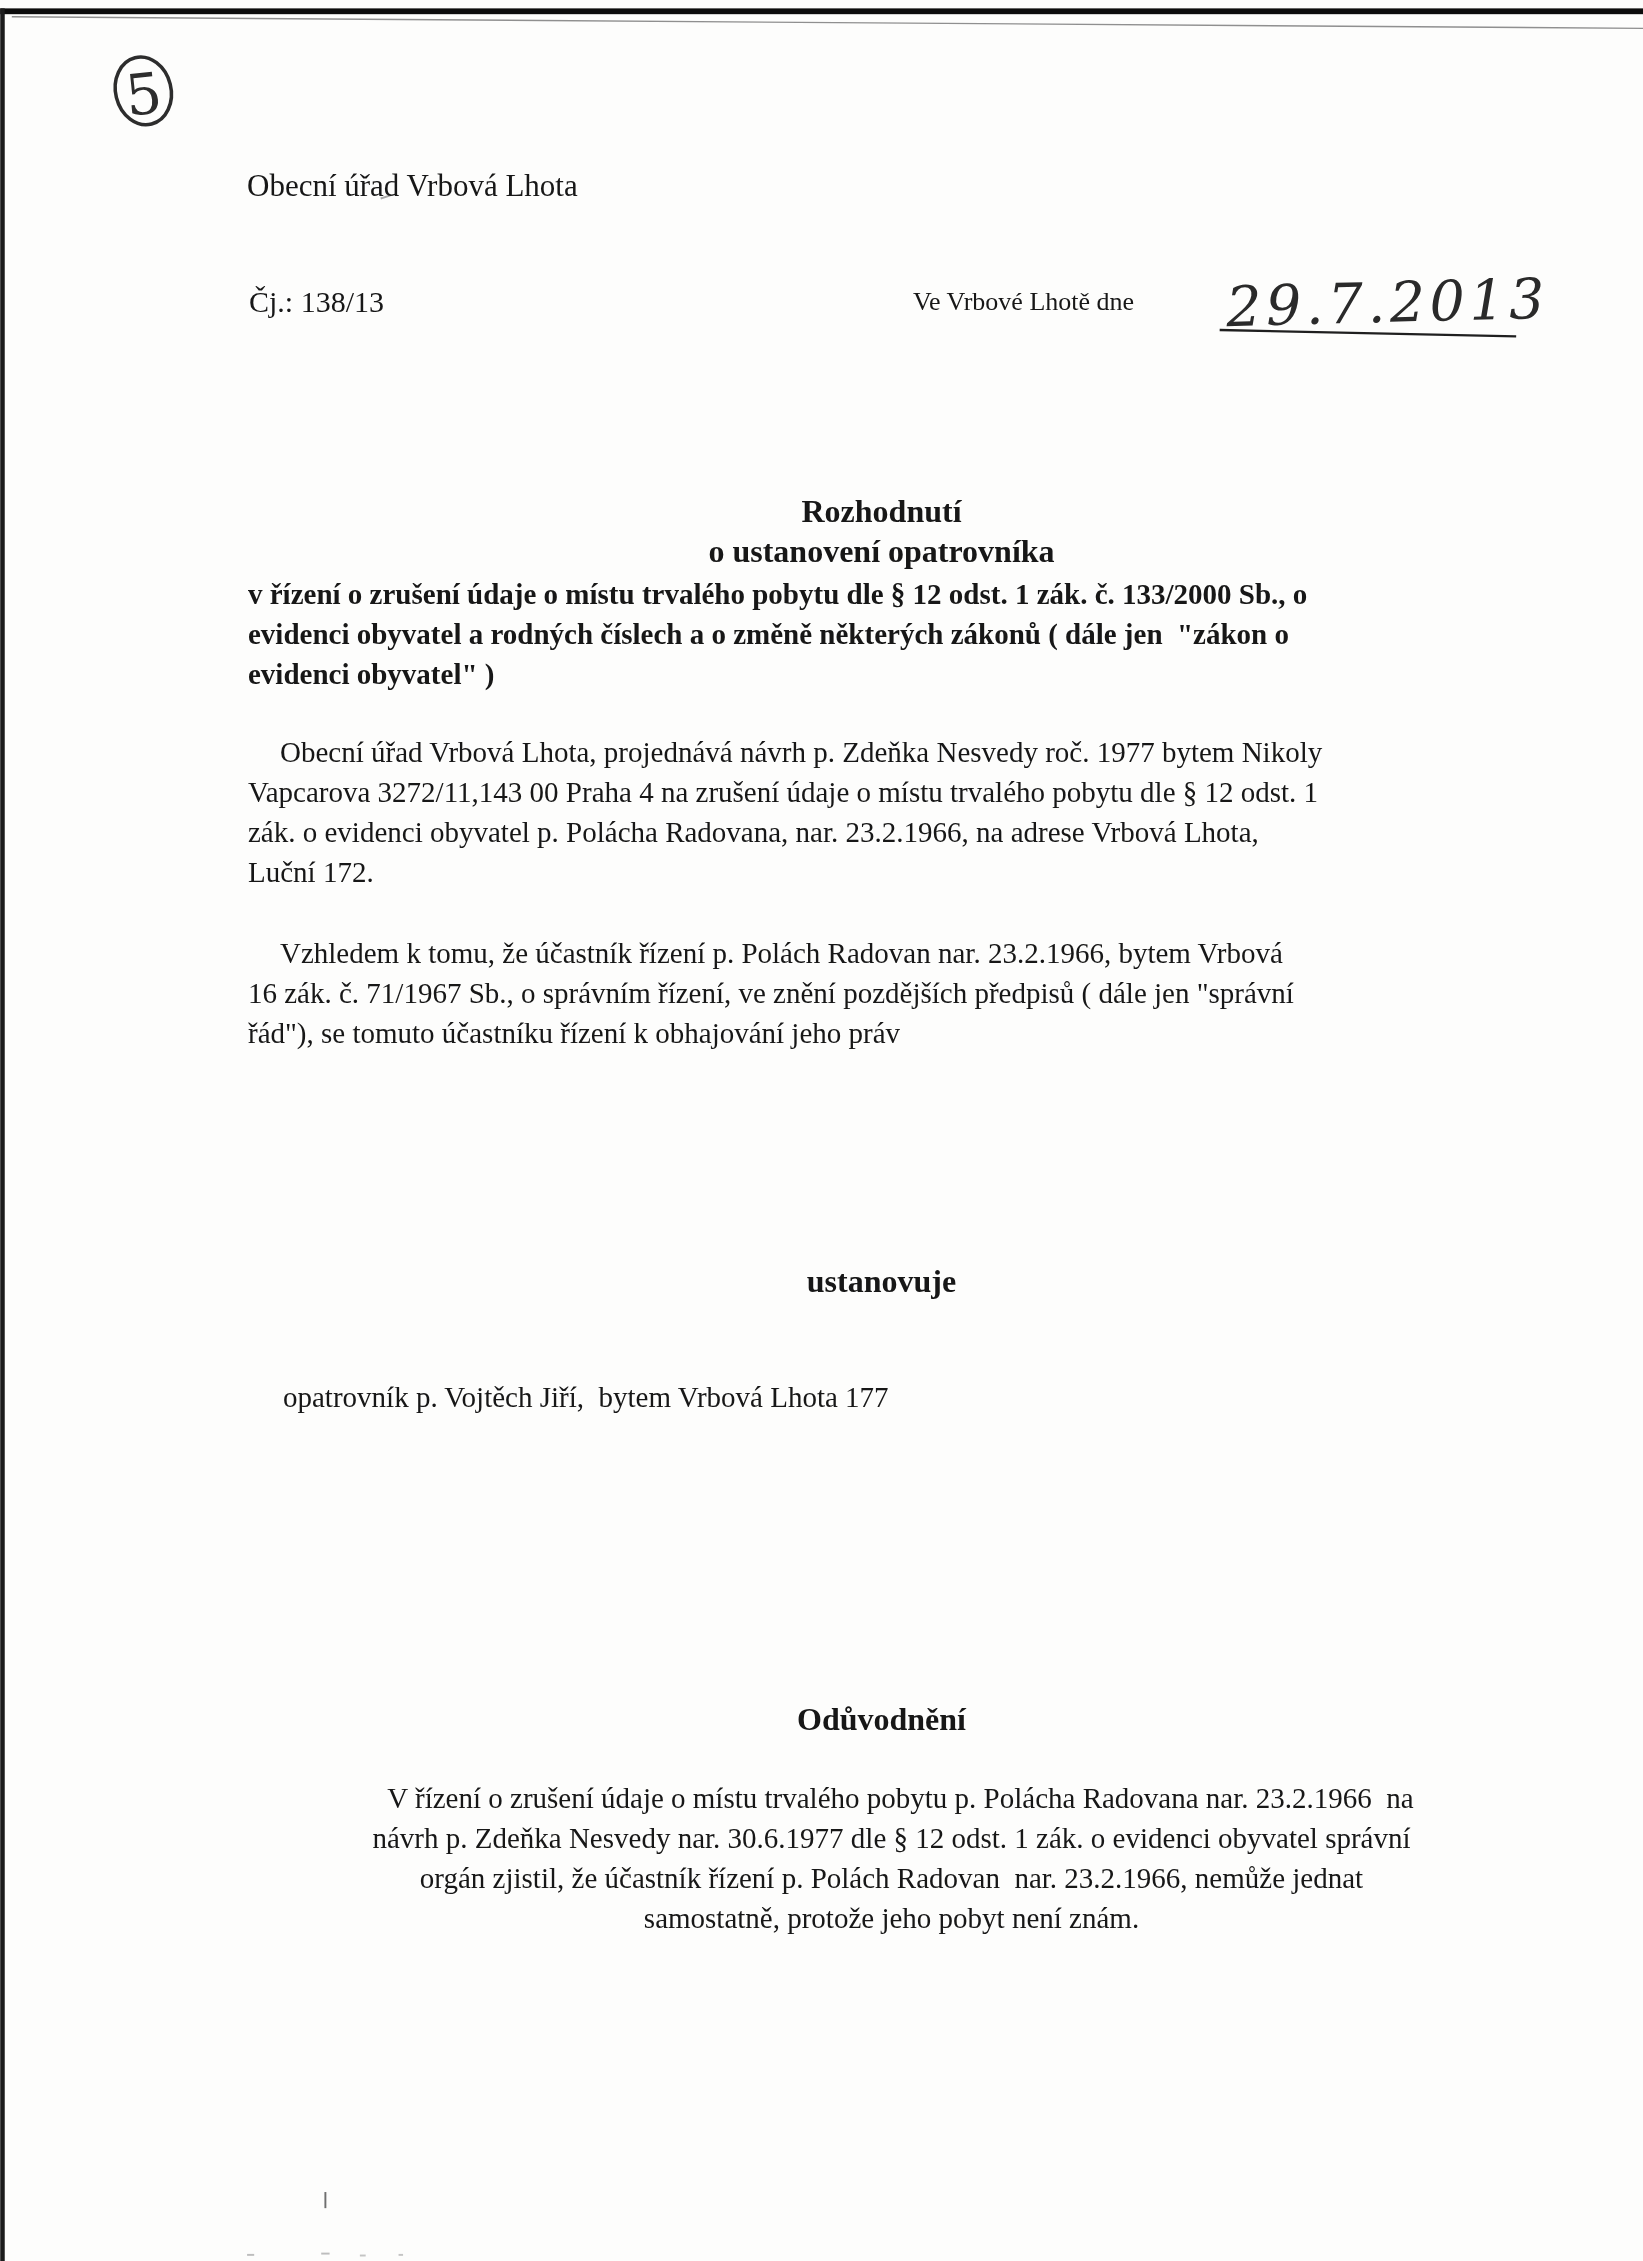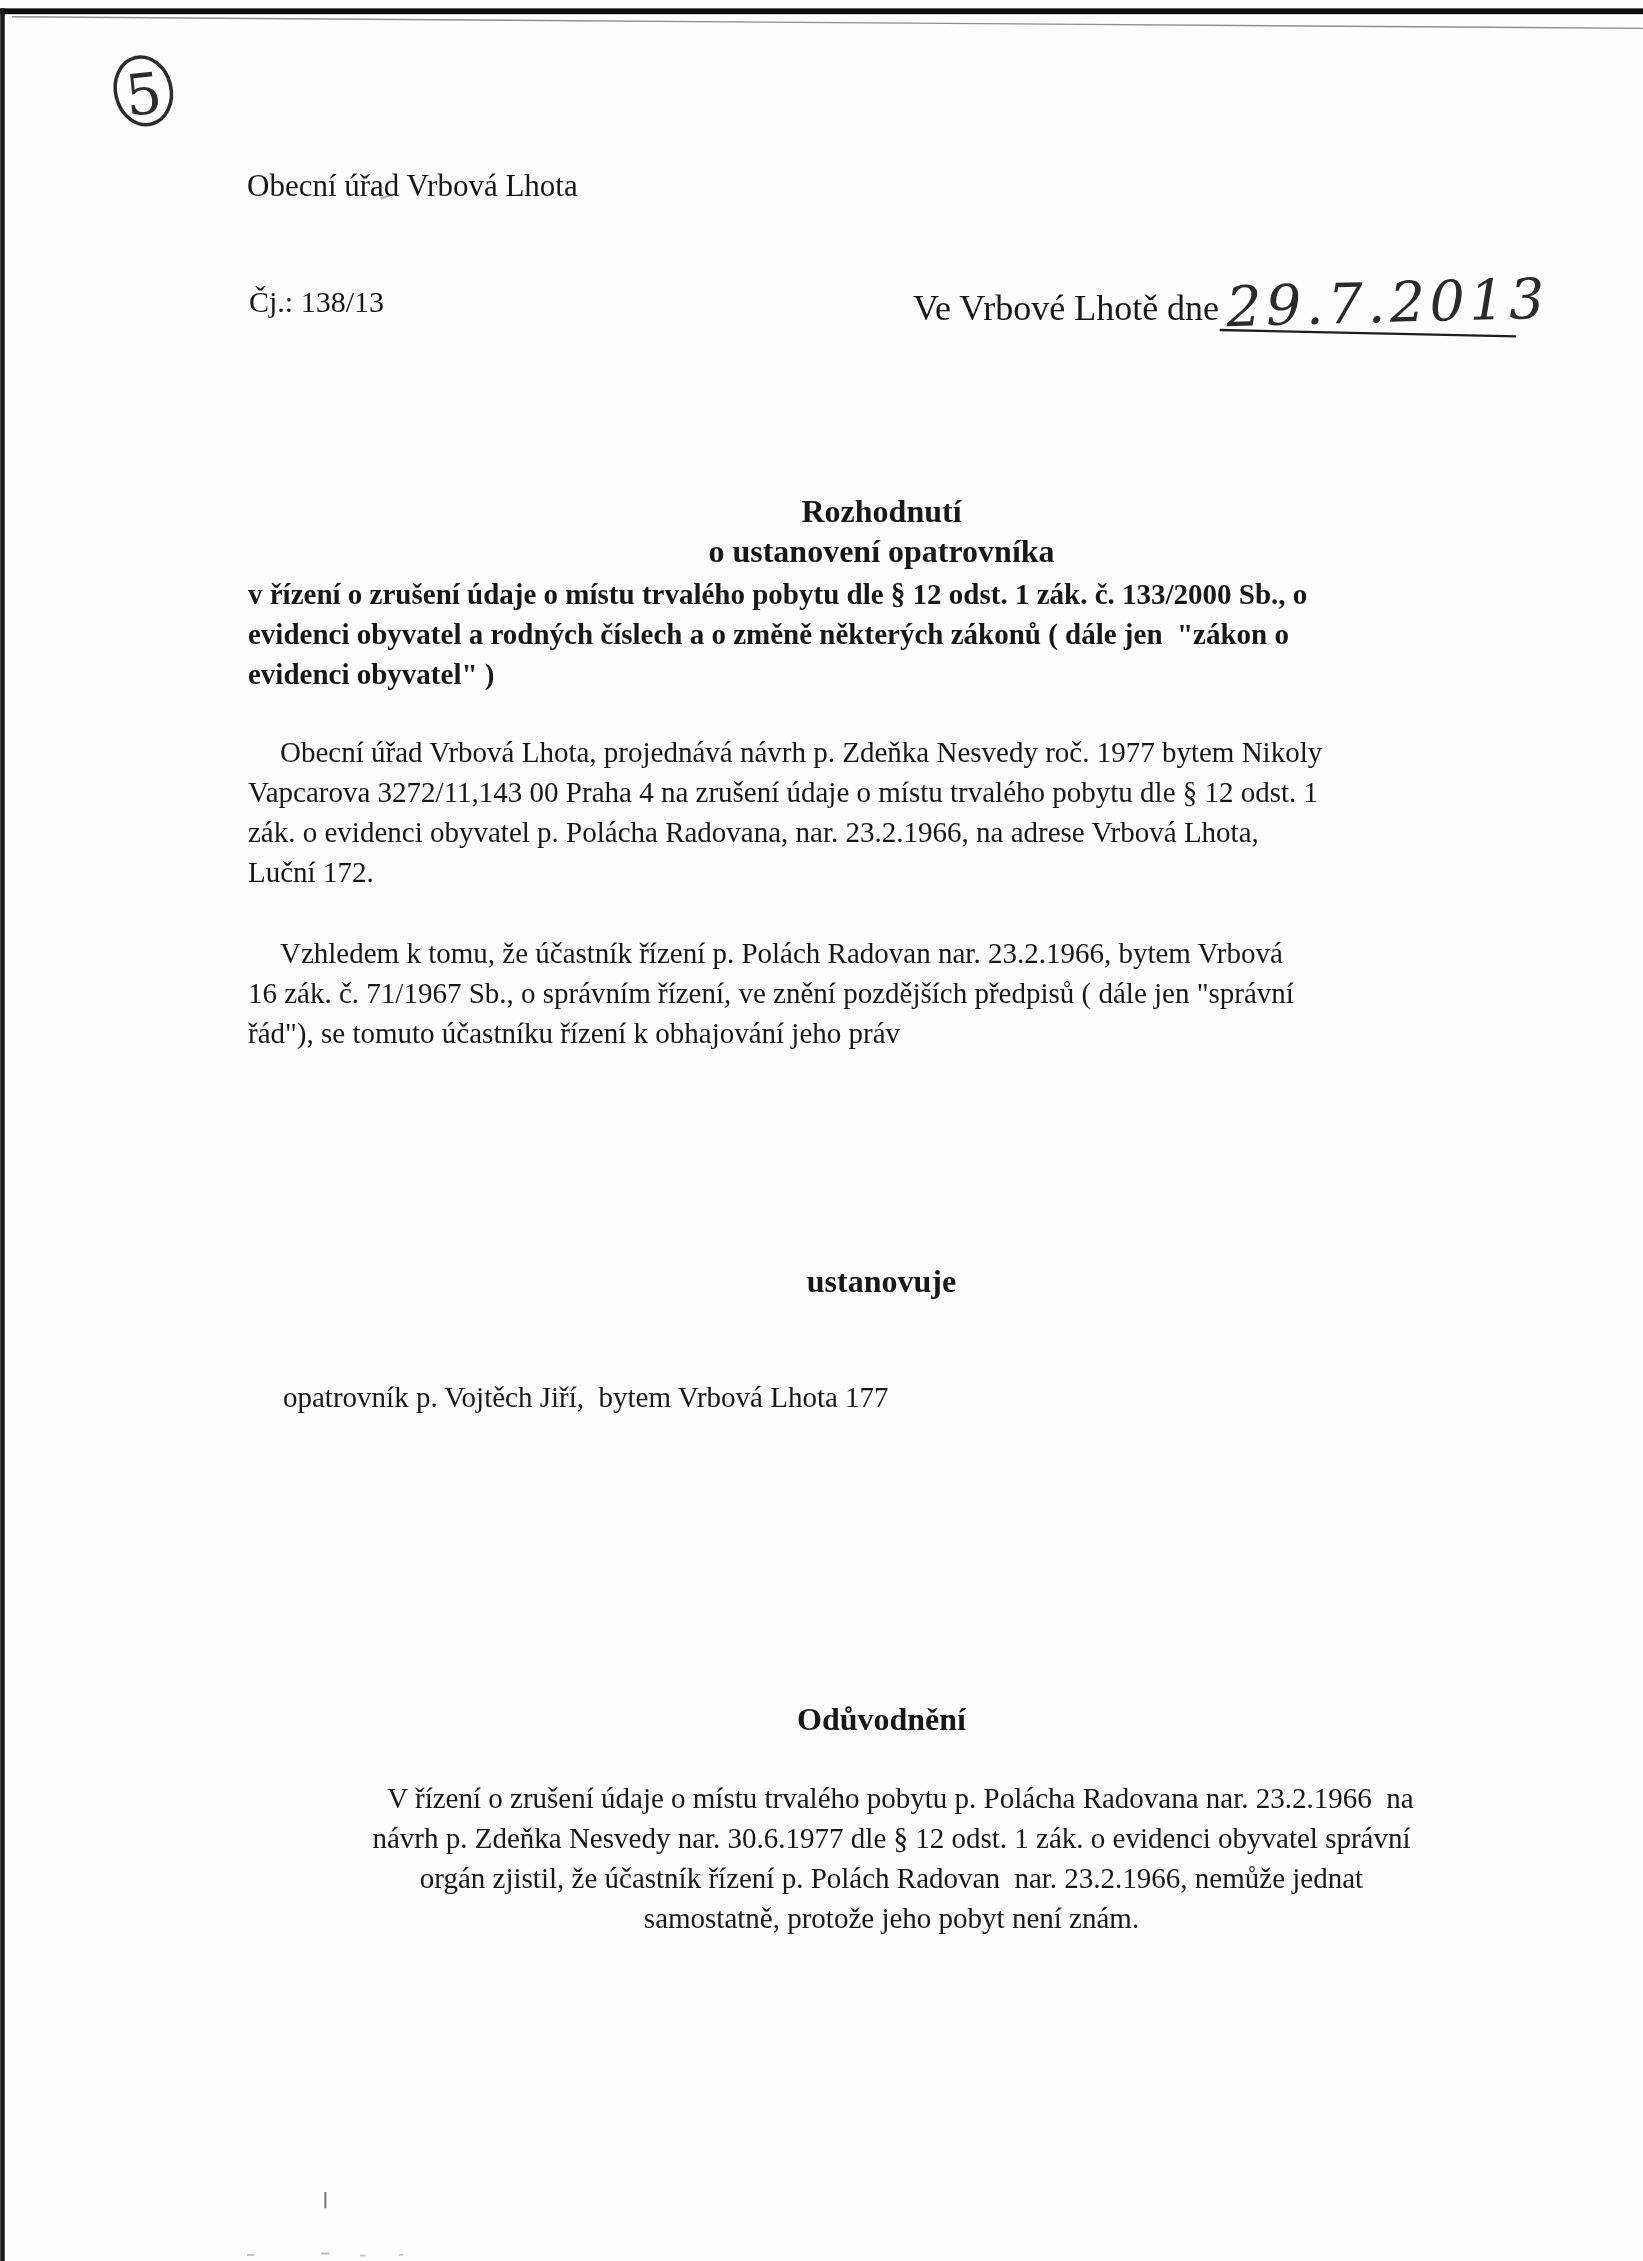--- a/index.html
+++ b/index.html
@@ -14,21 +14,21 @@
   .abs { position: absolute; }
   .line { white-space: pre; }
   .b { font-weight: bold; }
   .center { text-align: center; }
 
   .body-text { font-size: 29px; line-height: 40px; }
   .head-text { font-size: 32px; line-height: 40px; font-weight: bold; }
 
   #office      { left: 247px; top: 168px; font-size: 31px; }
   #file-number { left: 249px; top: 285px; font-size: 30px; }
-  #date-label  { left: 913px; top: 287px; font-size: 36px; }
+  #date-label  { left: 913px; top: 287px; font-size: 26px; }
 
   #title-block { left: 248px; top: 491px; width: 1267px; }
   #subject     { left: 248px; top: 574px; width: 1321px; font-family: Liberation Serif, serif; }
 
   #para1       { left: 248px; top: 732px; width: 1321px; }
   #para2       { left: 248px; top: 933px; width: 1321px; }
 
   #operative-heading { left: 248px; top: 1261px; width: 1267px; }
   #operative-line    { left: 248px; top: 1377px; text-align: center; }
   #operative-line .line { padding-left: 35px; }

